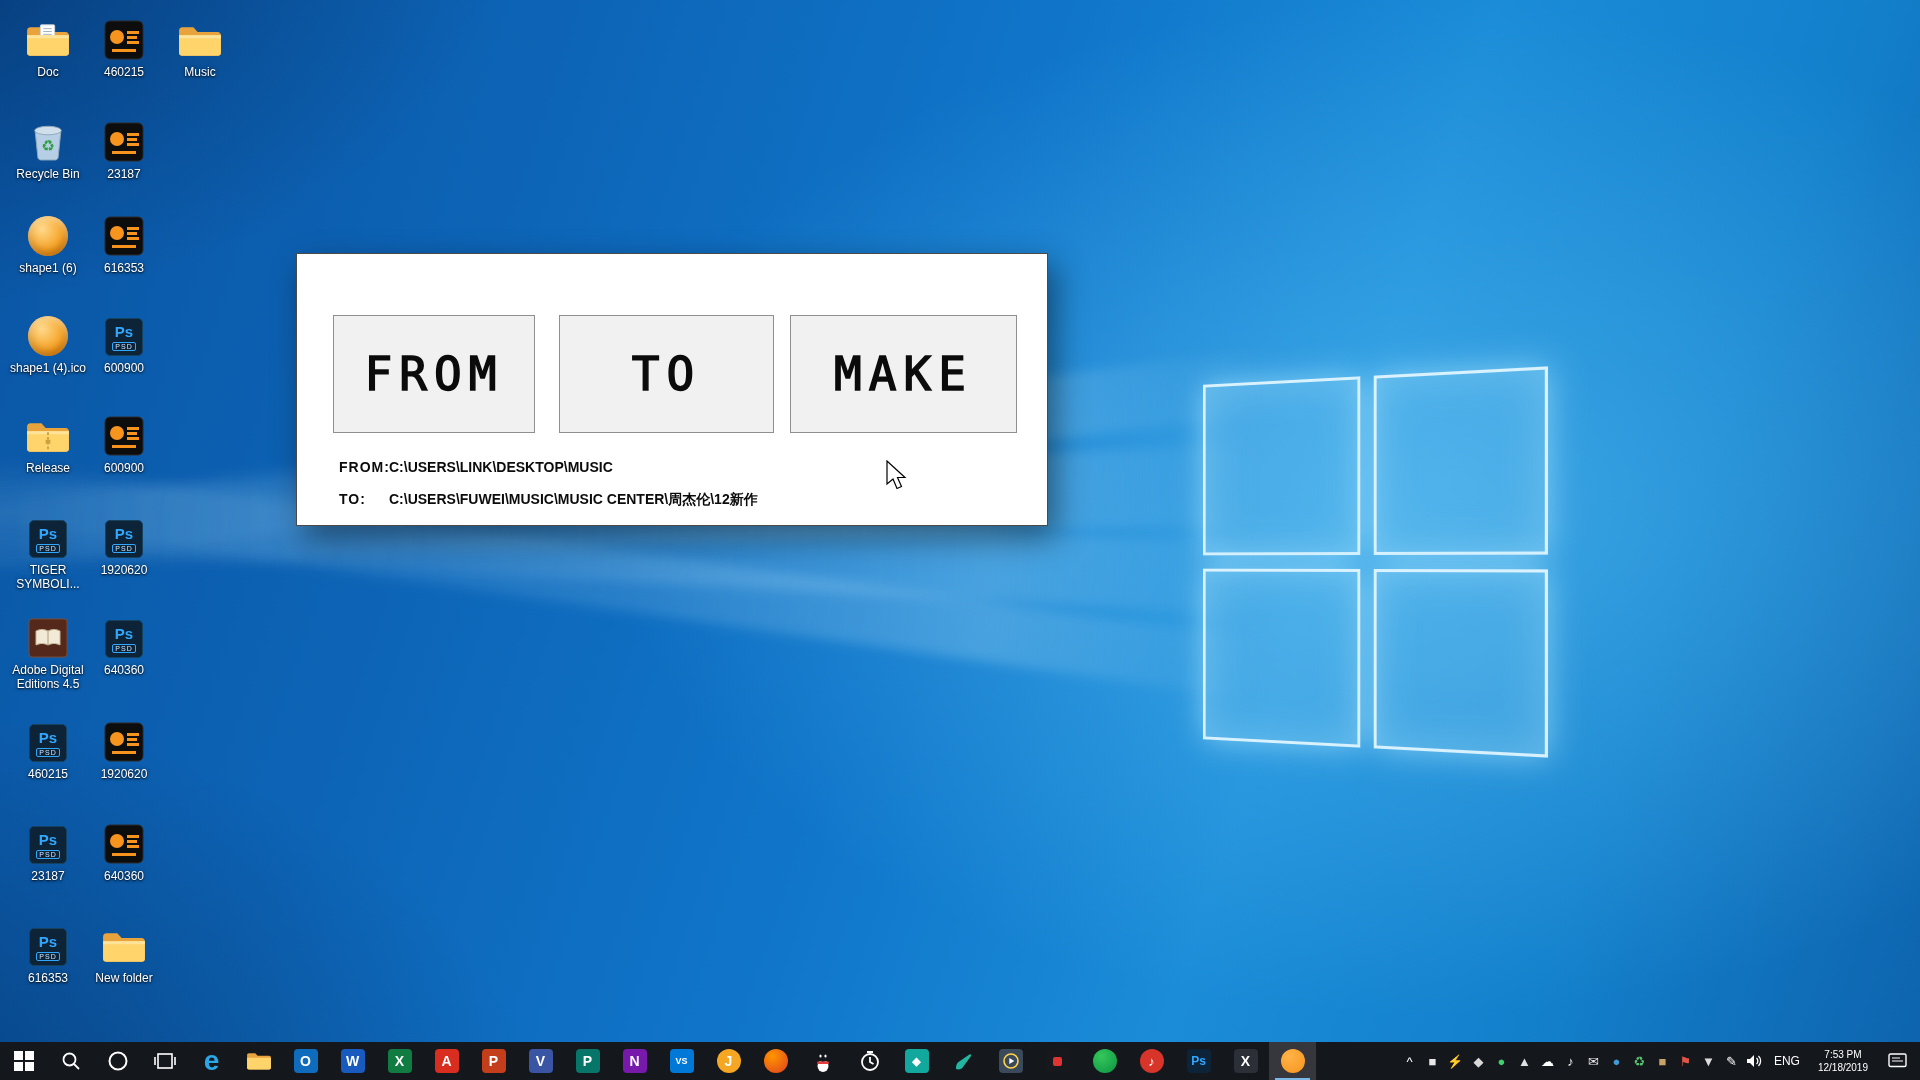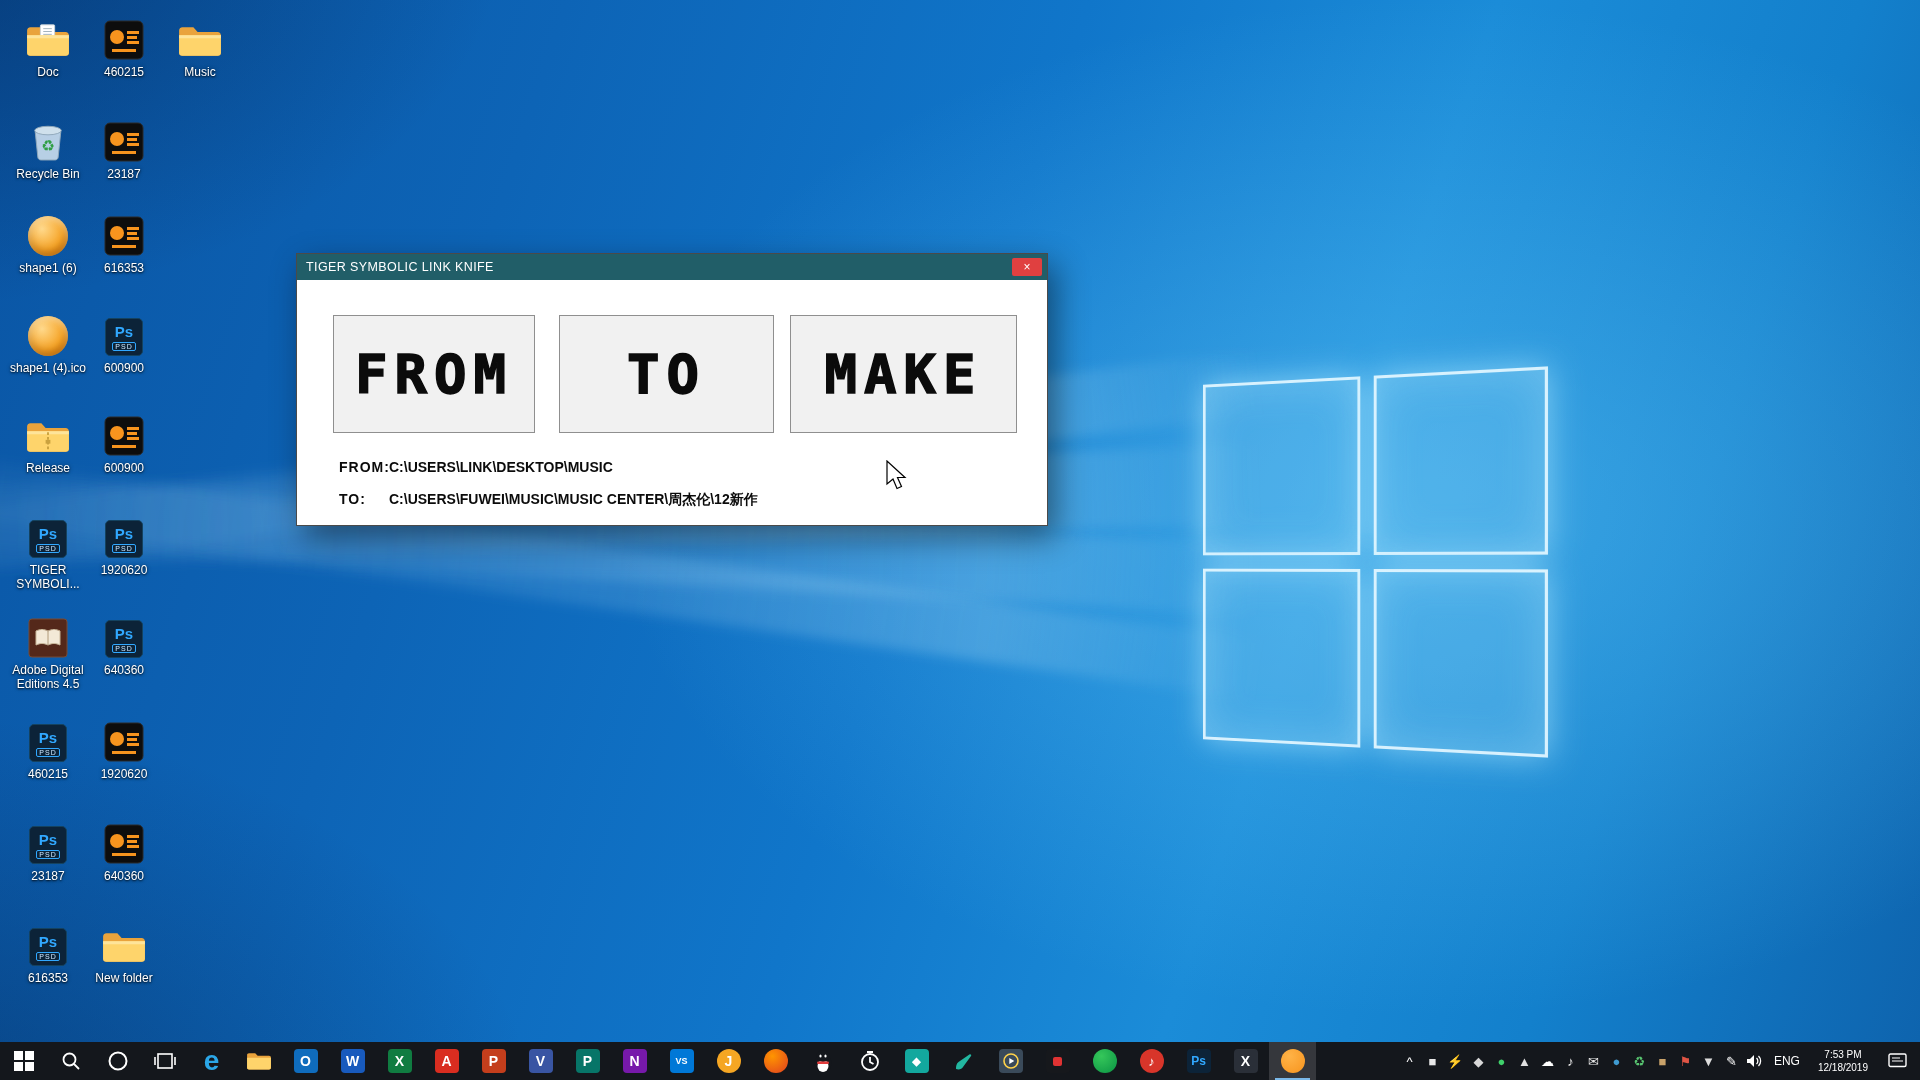--- a/index.html
+++ b/index.html
@@ -41,21 +41,21 @@
 
   
   #appwin{position:absolute;left:296px;top:253px;width:752px;height:273px;background:#fff;
     border:1px solid #4a4a4a;box-shadow:8px 12px 30px rgba(0,0,0,.45);z-index:10}
   #titlebar{height:26px;background:#215e68;display:flex;align-items:center;padding:0 9px;position:relative}
   #titlebar .t{color:#fff;font-size:12.5px;letter-spacing:.4px}
   #closebtn{position:absolute;right:5px;top:4px;width:30px;height:18px;background:#e04040;color:#fff;
     display:flex;align-items:center;justify-content:center;font-size:12px;border-radius:2px;cursor:pointer}
   .bigbtn{position:absolute;height:118px;background:#f1f1f1;border:1px solid #8f8f8f;
     display:flex;align-items:center;justify-content:center;cursor:pointer;
-    font-family:"DejaVu Sans Mono",monospace;font-weight:700;font-size:54px;letter-spacing:7px;
+    font-family:"DejaVu Sans Mono",monospace;font-weight:400;font-size:46px;letter-spacing:7px;
     color:#0b0b0b;-webkit-text-stroke:1.5px #0b0b0b}
   #btn-from{left:36px;top:61px;width:202px}
   #btn-to{left:262px;top:61px;width:215px}
   #btn-make{left:493px;top:61px;width:227px}
   .path-row{position:absolute;left:42px;display:flex;align-items:baseline;
     font-family:Liberation Sans, sans-serif;font-weight:700;color:#0b0b0b}
   .path-row .lbl{width:50px;font-size:14px;letter-spacing:1px}
   .path-row .val{font-size:14px}
   #row-from{top:205px}
   #row-to{top:237px}
@@ -313,26 +313,20 @@
             <path d="M2 9c0-2.2 1.3-3.5 3.5-3.5H17l4.5 5H42.5c2.2 0 3.5 1.3 3.5 3.5V32c0 2.2-1.3 3.5-3.5 3.5H5.5C3.3 35.5 2 34.2 2 32z" fill="#e9a33c"></path>
             <path d="M2 14h44v18c0 2.2-1.3 3.5-3.5 3.5H5.5C3.3 35.5 2 34.2 2 32z" fill="#fed46b"></path>
             <path d="M2 14h44v3H2z" fill="#fee49a"></path>
           </svg>
         </div>
         <div class="dicon-label">New folder</div>
       </div>
     </div>
 
   <div id="appwin">
-    <div id="titlebar">
-      <span class="t">TIGER SYMBOLIC LINK KNIFE</span>
-      <div id="closebtn">
-        <span>×</span>
-      </div>
-    </div>
     <div class="bigbtn" id="btn-from">FROM</div>
     <div class="bigbtn" id="btn-to">TO</div>
     <div class="bigbtn" id="btn-make">MAKE</div>
     <div class="path-row" id="row-from">
       <span class="lbl">FROM:</span>
       <span class="val">C:\USERS\LINK\DESKTOP\MUSIC</span>
     </div>
     <div class="path-row" id="row-to">
       <span class="lbl">TO:</span>
       <span class="val">C:\USERS\FUWEI\MUSIC\MUSIC CENTER\周杰伦\12新作</span>

